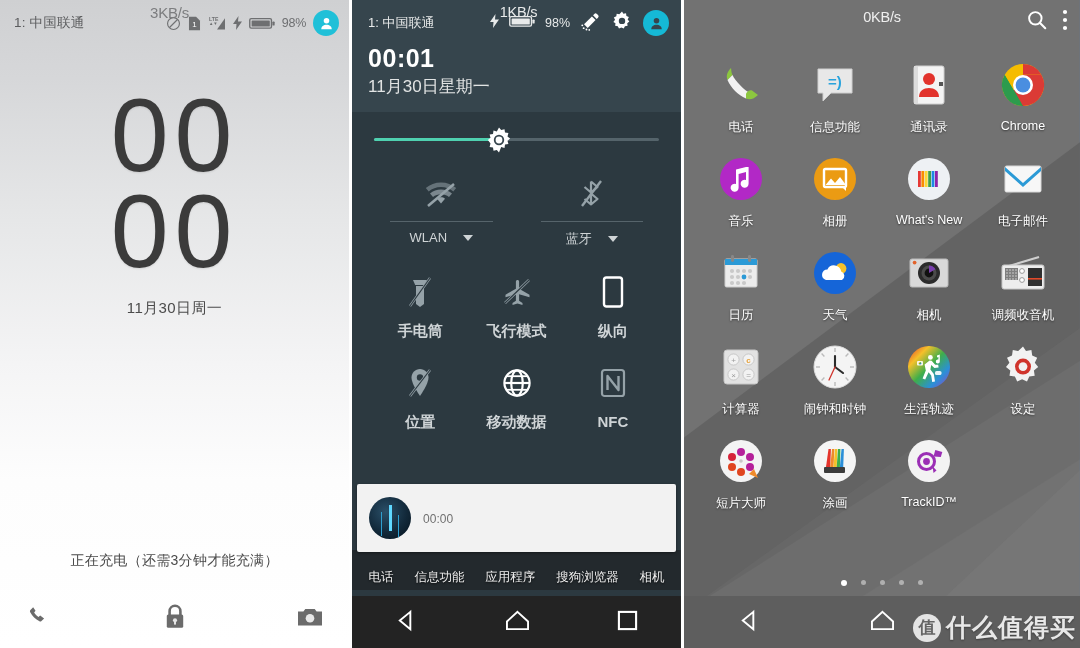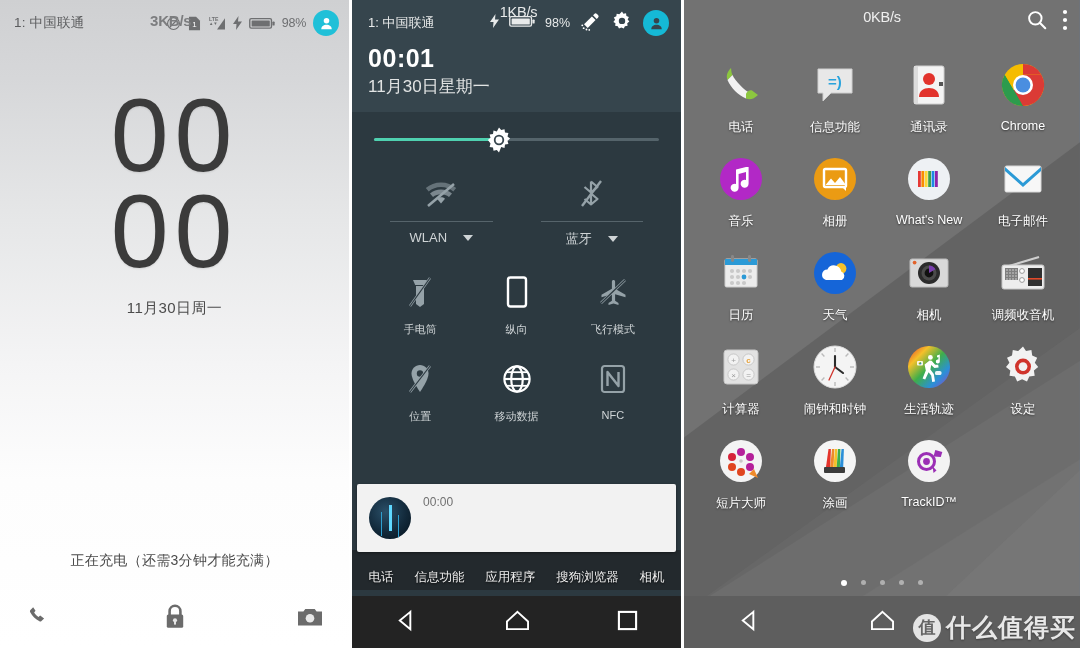--- a/index.html
+++ b/index.html
@@ -16,22 +16,22 @@
     position: relative; width: 365px; height: 648px;
     background: linear-gradient(180deg,#cfd0d2 0%, #d6d7d9 12%, #e6e7e8 34%, #f4f4f5 56%, #fdfdfd 74%, #ffffff 100%);
     overflow: hidden;
   }
   .lock-status {
     position: relative; height: 46px; display: flex; align-items: center;
     padding: 0 10px 0 14px;
   }
   .lock-carrier { font-size: 13.5px; color: #5b5c5e; letter-spacing: .2px; white-space: nowrap; }
   .lock-net {
-    position: absolute; left: 150px; top: 12px; font-size: 15px; color: #7c7d7f;
-    font-weight: 700; letter-spacing: -.2px;
+    position: absolute; left: 150px; top: 4px; font-size: 15px; color: #7c7d7f;
+    font-weight: 400; letter-spacing: -.2px;
   }
   .lock-icons { margin-left: auto; display: flex; align-items: center; gap: 7px; }
   .ic { display:block; }
   .pct { font-size: 12.5px; color: #6e6f71; letter-spacing: -.2px; }
   .avatar-circle {
     width: 26px; height: 26px; border-radius: 50%; background: #20c0d8;
     display: flex; align-items: center; justify-content: center;
   }
   .avatar-circle.qs { background: #15b9d6; }
 
@@ -87,40 +87,40 @@
   .qs-pair-rule { height: 1px; background: #56646b; margin: 8px 10px 0 10px; }
   .qs-pair-label {
     margin-top: 8px; font-size: 13px; color: #cfd4d6;
     display: flex; align-items: center; justify-content: center; gap: 16px;
   }
   .caret { width: 0; height: 0; border-left: 5px solid transparent; border-right: 5px solid transparent; border-top: 6px solid #cfd4d6; }
 
   .qs-grid { display: grid; grid-template-columns: repeat(3,1fr); row-gap: 22px; margin-top: 24px; padding: 0 6px; }
   .qs-tile { text-align: center; }
   .qs-tile-ic { height: 40px; display: flex; align-items: center; justify-content: center; }
-  .qs-tile-label { margin-top: 10px; font-size: 11px; color: #cfd4d6; }
+  .qs-tile-label { margin-top: 10px; font-size: 15px; color: #cfd4d6; font-weight: bold; }
 
   .qs-notif {
     position: absolute; left: 5px; right: 5px; bottom: 96px;
     background: #f2f2f2; border-radius: 2px; box-shadow: 0 1px 3px rgba(0,0,0,.4);
     display: flex; align-items: center; padding: 11px 12px; gap: 12px; height: 68px;
   }
   .notif-av {
     width: 42px; height: 42px; border-radius: 50%; flex: 0 0 42px;
     background: radial-gradient(circle at 40% 35%, #2a4f68 0%, #12293a 55%, #04101a 100%);
     position: relative; overflow: hidden;
   }
   .notif-av::after {
     content:""; position:absolute; left:48%; top:18%; width:3px; height:62%;
     background:#5fd8ff; box-shadow: -9px 6px 0 -1px #2e9fd0, 8px 9px 0 -1px #2e9fd0, -5px 20px 0 -1.5px #57c9f2, 6px 24px 0 -1.5px #57c9f2;
   }
   .notif-text { flex: 1; min-width: 0; }
   .notif-title { font-size: 15px; color: #1f1f1f; font-weight: 500; line-height: 1.2; }
   .notif-sub { font-size: 13.5px; color: #6d6d6d; margin-top: 3px; }
-  .notif-time { font-size: 12px; color: #707070; align-self: flex-start; margin-top: 0; }
+  .notif-time { font-size: 12px; color: #707070; align-self: flex-start; margin-top: 17px; }
 
   .qs-dock {
     position: absolute; left: 0; right: 0; bottom: 58px; height: 40px;
     background: rgba(30,30,30,.55);
     display: flex; align-items: flex-end; justify-content: space-around; padding: 0 6px 4px 6px;
   }
   .dock-label { font-size: 12.5px; color: #f0f0f0; text-shadow: 0 1px 2px rgba(0,0,0,.8); }
 
   .navbar {
     position: absolute; left: 0; right: 0; bottom: 0; height: 52px; background: #232323;
@@ -358,36 +358,36 @@
               <path d="M9 10h8v18l-4 3-4-3z" fill="#95a2a8"></path>
               <line x1="3" y1="30" x2="23" y2="2" stroke="#95a2a8" stroke-width="2.4"></line>
               <line x1="3" y1="30" x2="23" y2="2" stroke="#2c3940" stroke-width="1.2"></line>
             </svg>
           </div>
           <div class="qs-tile-label">手电筒</div>
         </div>
 
         <div class="qs-tile">
           <div class="qs-tile-ic">
-            <svg width="22" height="32" viewBox="0 0 22 32">
-              <rect x="2" y="1.5" width="18" height="29" rx="2.4" fill="none" stroke="#ffffff" stroke-width="2.4"></rect>
-            </svg>
-          </div>
-          <div class="qs-tile-label">纵向</div>
-        </div>
-
-        <div class="qs-tile">
-          <div class="qs-tile-ic">
             <svg width="32" height="30" viewBox="0 0 32 30">
               <path d="M16.5 3c.9 0 1.6.7 1.6 1.6v7.1l10.4 6v2.6l-10.4-3v6.4l3.4 2.2v2.1l-5-1.4-5 1.4v-2.1l3.4-2.2v-6.4l-10.4 3v-2.6l10.4-6V4.6c0-.9.7-1.6 1.6-1.6z" fill="#95a2a8"></path>
               <line x1="4" y1="26" x2="28" y2="3" stroke="#95a2a8" stroke-width="2.6"></line>
               <line x1="4" y1="26" x2="28" y2="3" stroke="#2c3940" stroke-width="1.2"></line>
             </svg>
           </div>
           <div class="qs-tile-label">飞行模式</div>
+        </div>
+
+        <div class="qs-tile">
+          <div class="qs-tile-ic">
+            <svg width="22" height="32" viewBox="0 0 22 32">
+              <rect x="2" y="1.5" width="18" height="29" rx="2.4" fill="none" stroke="#ffffff" stroke-width="2.4"></rect>
+            </svg>
+          </div>
+          <div class="qs-tile-label">纵向</div>
         </div>
 
         <div class="qs-tile">
           <div class="qs-tile-ic">
             <svg width="26" height="32" viewBox="0 0 26 32">
               <path d="M13 2C8.3 2 4.5 5.8 4.5 10.5 4.5 17 13 29 13 29s8.5-12 8.5-18.5C21.5 5.8 17.7 2 13 2z" fill="#95a2a8"></path>
               <circle cx="13" cy="10.5" r="3.2" fill="#2c3940"></circle>
               <line x1="3" y1="29" x2="23" y2="3" stroke="#95a2a8" stroke-width="2.6"></line>
               <line x1="3" y1="29" x2="23" y2="3" stroke="#2c3940" stroke-width="1.2"></line>
             </svg>

